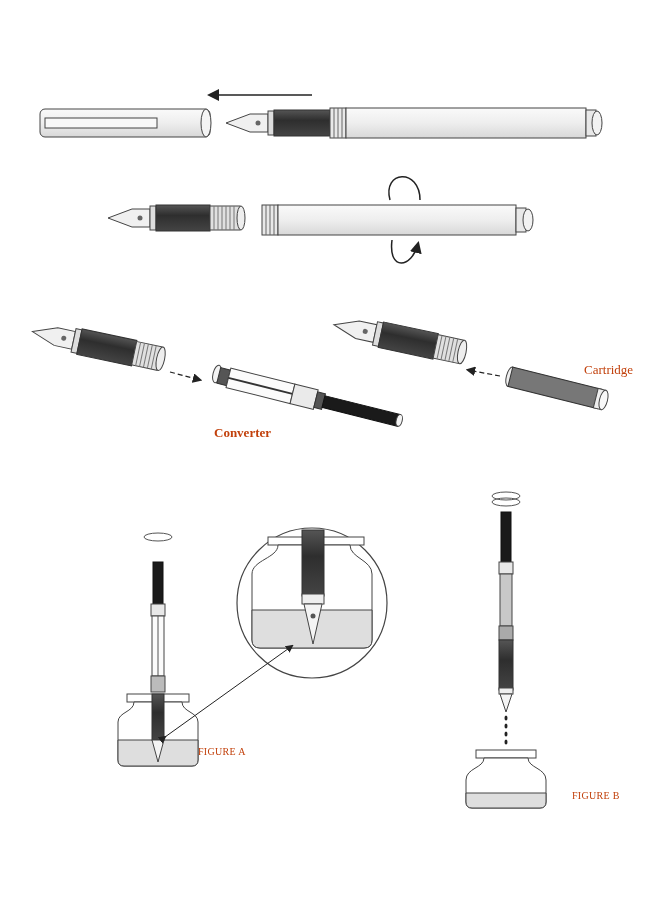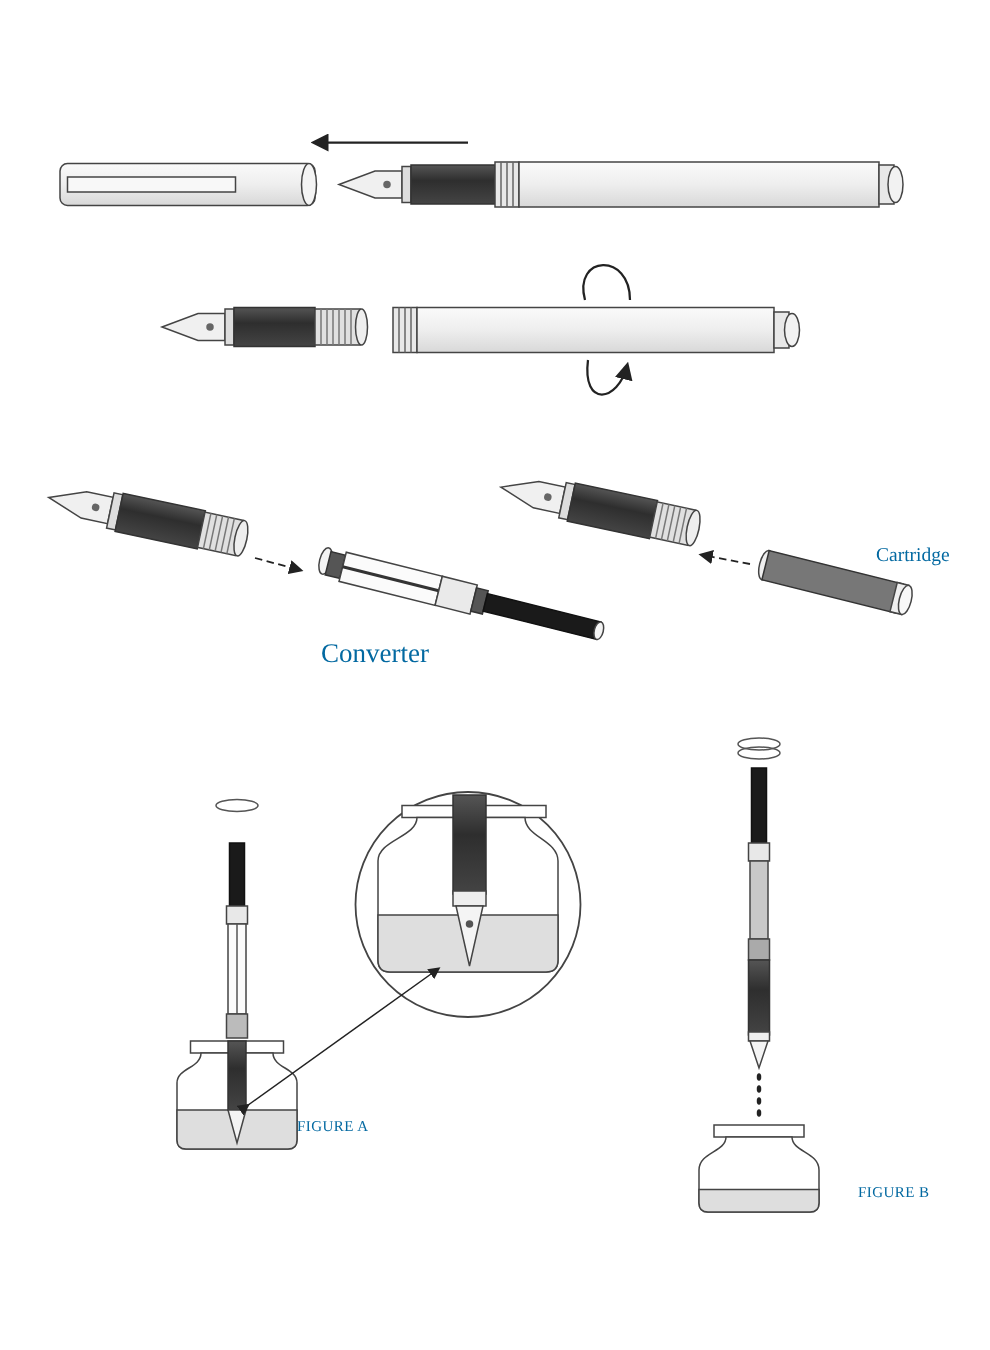--- a/index.html
+++ b/index.html
@@ -1,20 +1,20 @@
 <!DOCTYPE html>
 <html><head>
 <meta charset="utf-8">
 <style>
   html, body { margin:0; padding:0; background:#ffffff; }
   body { width:660px; height:900px; position:relative; overflow:hidden; font-family:"Liberation Serif", serif; }
   svg { position:absolute; left:0; top:0; }
-  .lbl { position:absolute; font-family:"Liberation Serif", serif; color:#0369a1; }
+  .lbl { position:absolute; font-family:"Liberation Serif", serif; color:#c2410c; }
   .lbl-cartridge { left:584px; top:362px; font-size:13px; }
-  .lbl-converter { left:214px; top:425px; font-size:18px; }
+  .lbl-converter { left:214px; top:425px; font-size:13px;font-weight:bold; }
   .lbl-figa { left:198px; top:746px; font-size:10px; letter-spacing:0.3px; }
   .lbl-figb { left:572px; top:790px; font-size:10px; letter-spacing:0.3px;text-align:right; }
 </style>
 </head>
 <body>
 
 <svg width="660" height="900" viewBox="0 0 660 900" xmlns="http://www.w3.org/2000/svg">
   <defs>
     <marker id="ah" markerWidth="8" markerHeight="8" refX="6" refY="4" orient="auto">
       <path d="M0,0 L8,4 L0,8 Z" fill="#222"></path>

